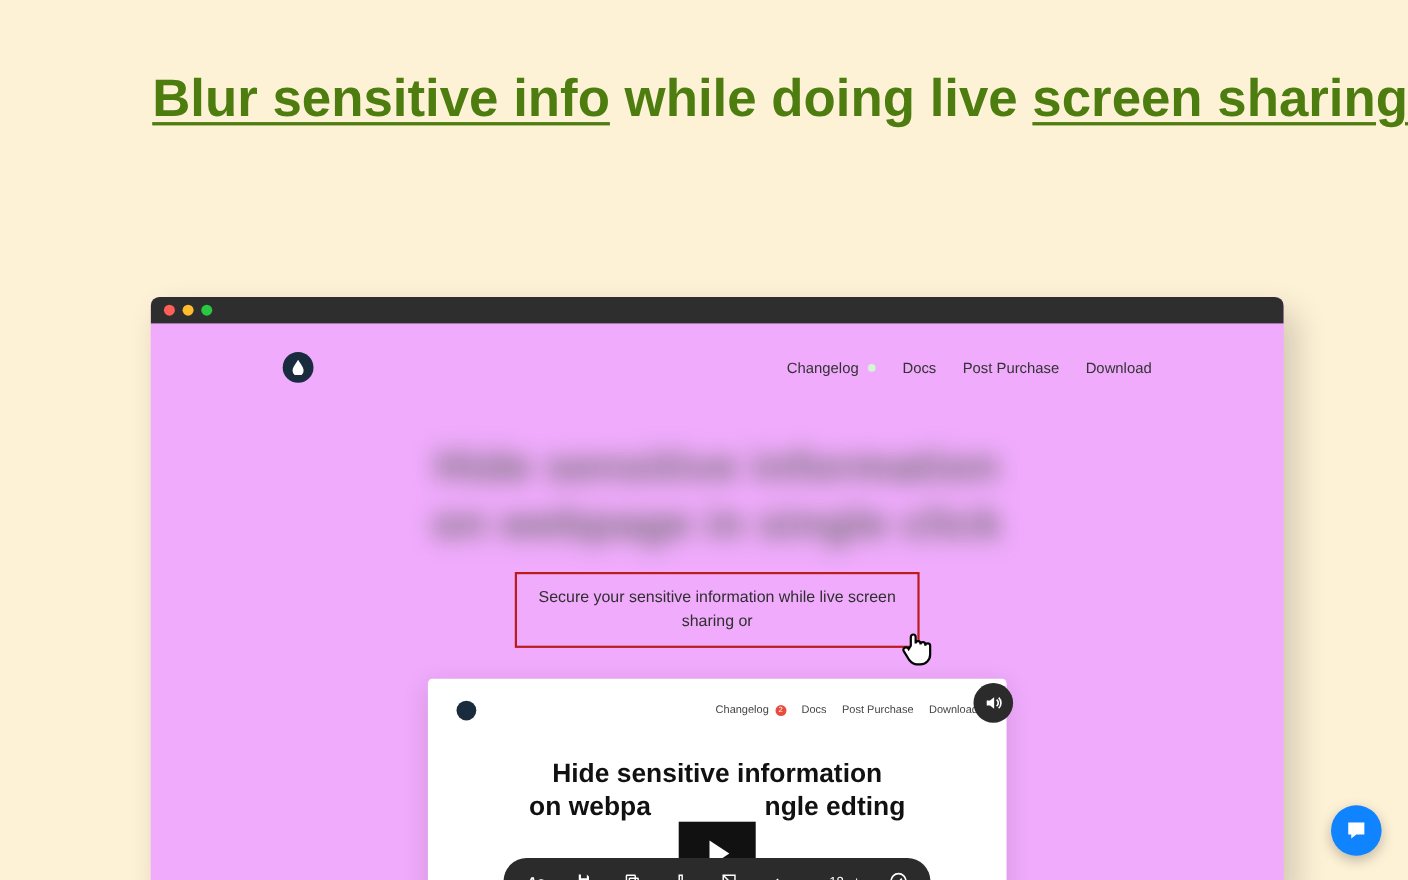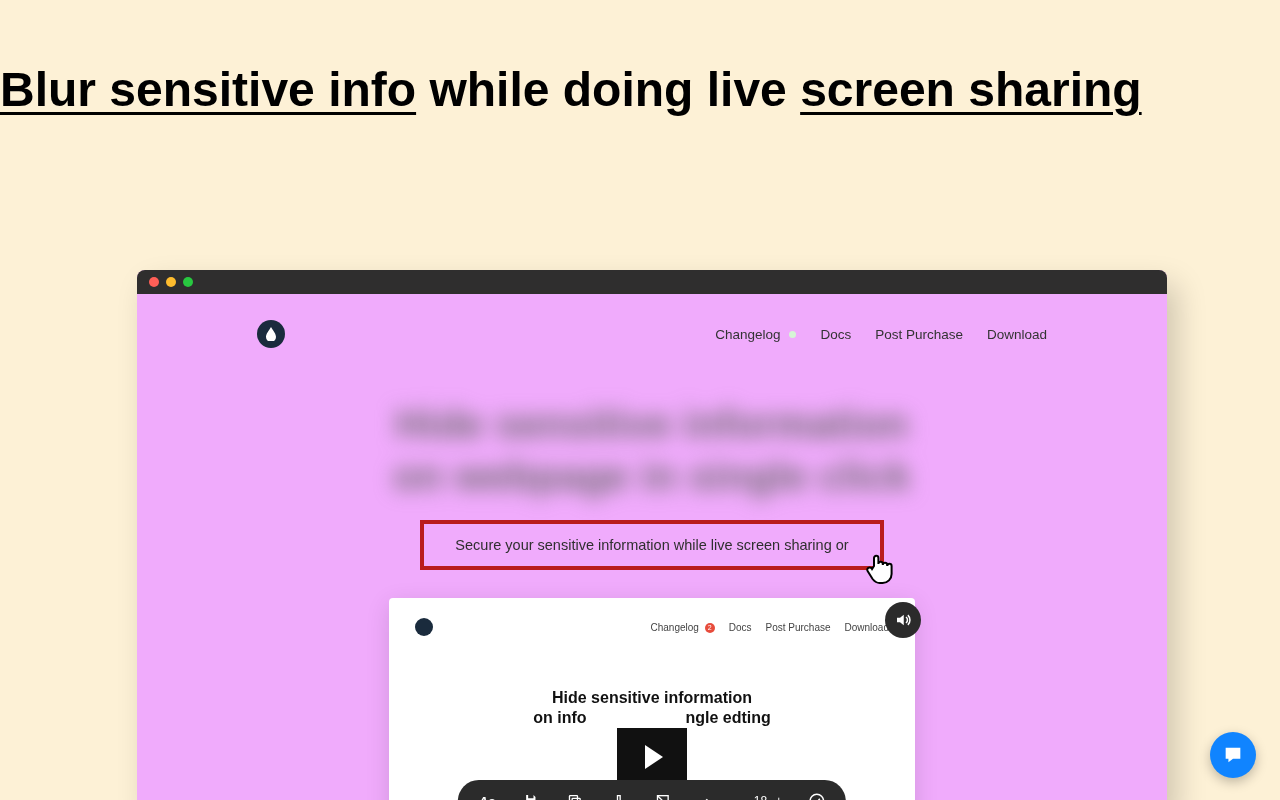--- a/index.html
+++ b/index.html
@@ -5,26 +5,26 @@
 * { margin: 0; padding: 0; box-sizing: border-box; }
 body {
   width: 1280px;
   height: 800px;
   background: #fdf1d6;
   font-family: -apple-system, BlinkMacSystemFont, 'Segoe UI', sans-serif;
   overflow: hidden;
   position: relative;
 }
 .headline {
-  text-align: left;
+  text-align: right;
   padding-top: 58px;
   font-size: 48px;
   font-weight: 800;
   line-height: 1.35;
-  color: #000000;
+  color: #4d7c0f;
 }
 .headline .u { text-decoration: underline; text-underline-offset: 6px; text-decoration-thickness: 3px; }
 .window {
   position: absolute;
   left: 137px;
   top: 270px;
   width: 1030px;
   height: 540px;
   background: #f0abfc;
   border-radius: 8px;
@@ -69,22 +69,22 @@
 .blurred-title {
   font-size: 40px;
   font-weight: 700;
   color: #6a6a6a;
   filter: blur(10px);
   line-height: 1.3;
   letter-spacing: 0.5px;
 }
 .selection-box {
   margin: 18px auto 0;
-  width: 464px;
-  border: 4px solid #b91c1c;
+  width: 368px;
+  border: 2px solid #b91c1c;
   padding: 10px 12px;
   font-size: 14.5px;
   line-height: 1.55;
   color: #2f2f2f;
   position: relative;
 }
 .handcursor {
   position: absolute;
   right: -22px;
   bottom: -22px;
@@ -108,23 +108,23 @@
 }
 .preview-logo { width: 18px; height: 18px; border-radius: 50%; background: #1a2b3d; }
 .preview-nav .sp { flex: 1; }
 .preview-nav .it { margin-left: 14px; }
 .preview-changelog-badge {
   display: inline-block; width: 10px; height: 10px; border-radius: 50%;
   background: #e74c3c; color: #fff; font-size: 7px; text-align: center;
   line-height: 10px; margin-left: 3px; vertical-align: middle;
 }
 .preview-title {
-  margin-top: 52px;
+  margin-top: 34px;
   text-align: center;
-  font-size: 16px;
+  font-size: 24px;
   font-weight: 800;
   line-height: 1.25;
   color: #111;
 }
 .play-overlay {
   position: absolute;
   left: 50%; top: 130px;
   transform: translateX(-50%);
   width: 70px; height: 58px;
   background: #111;
@@ -232,21 +232,21 @@
         <div class="it">
           <span>Changelog</span>
           <span class="preview-changelog-badge">2</span>
         </div>
         <div class="it">Docs</div>
         <div class="it">Post Purchase</div>
         <div class="it">Download</div>
       </div>
       <div class="preview-title">
         <span>Hide sensitive information</span><br>
-        <span>on info</span>
+        <span>on webpa</span>
         <span style="display:inline-block;width:90px"></span>
         <span>ngle edting</span>
       </div>
       <div class="play-overlay"></div>
     </div>
   </div>
 
   <div class="toolbar">
     <div class="ico" style="font-weight:700;font-size:13px;">Aa</div>
     <div class="ico">

